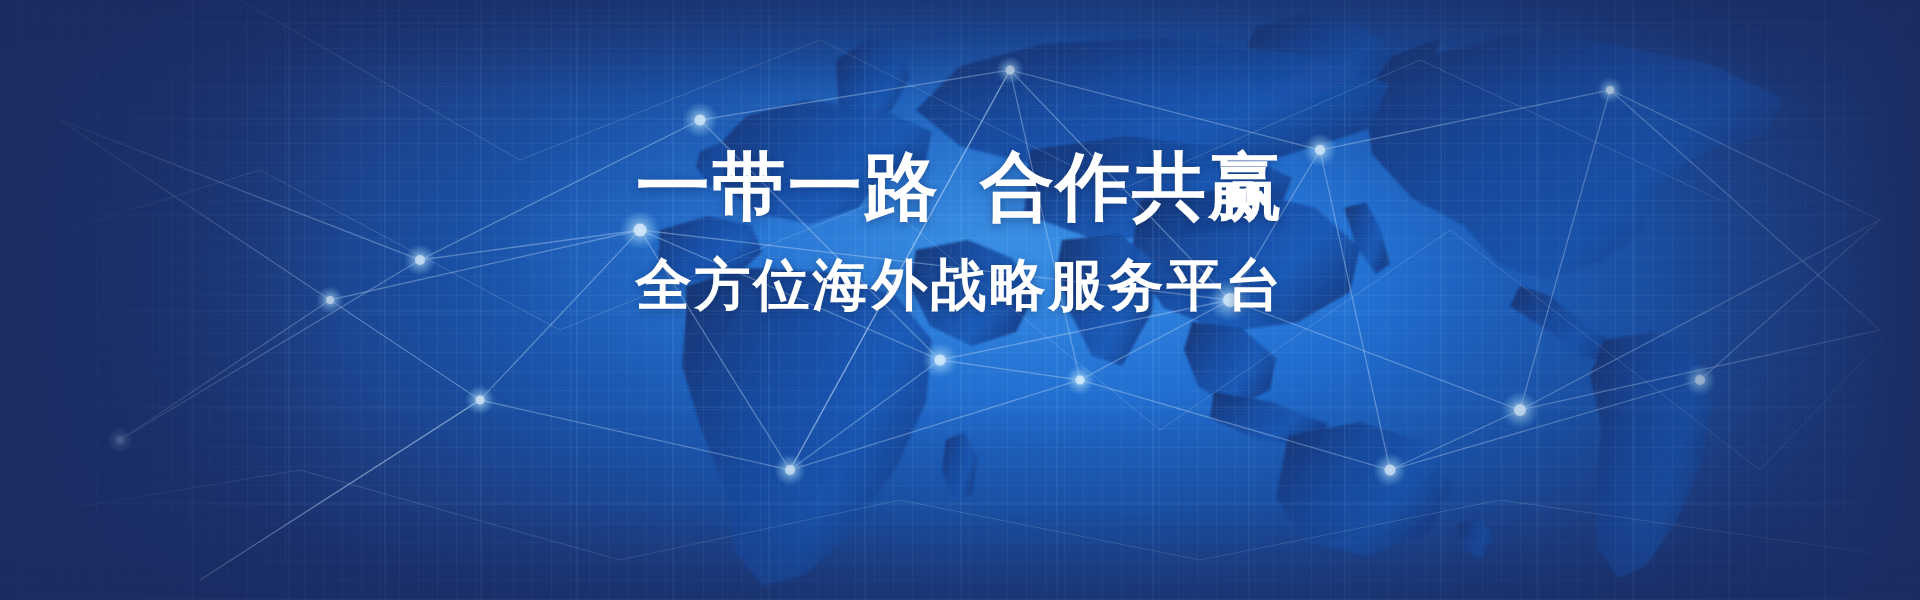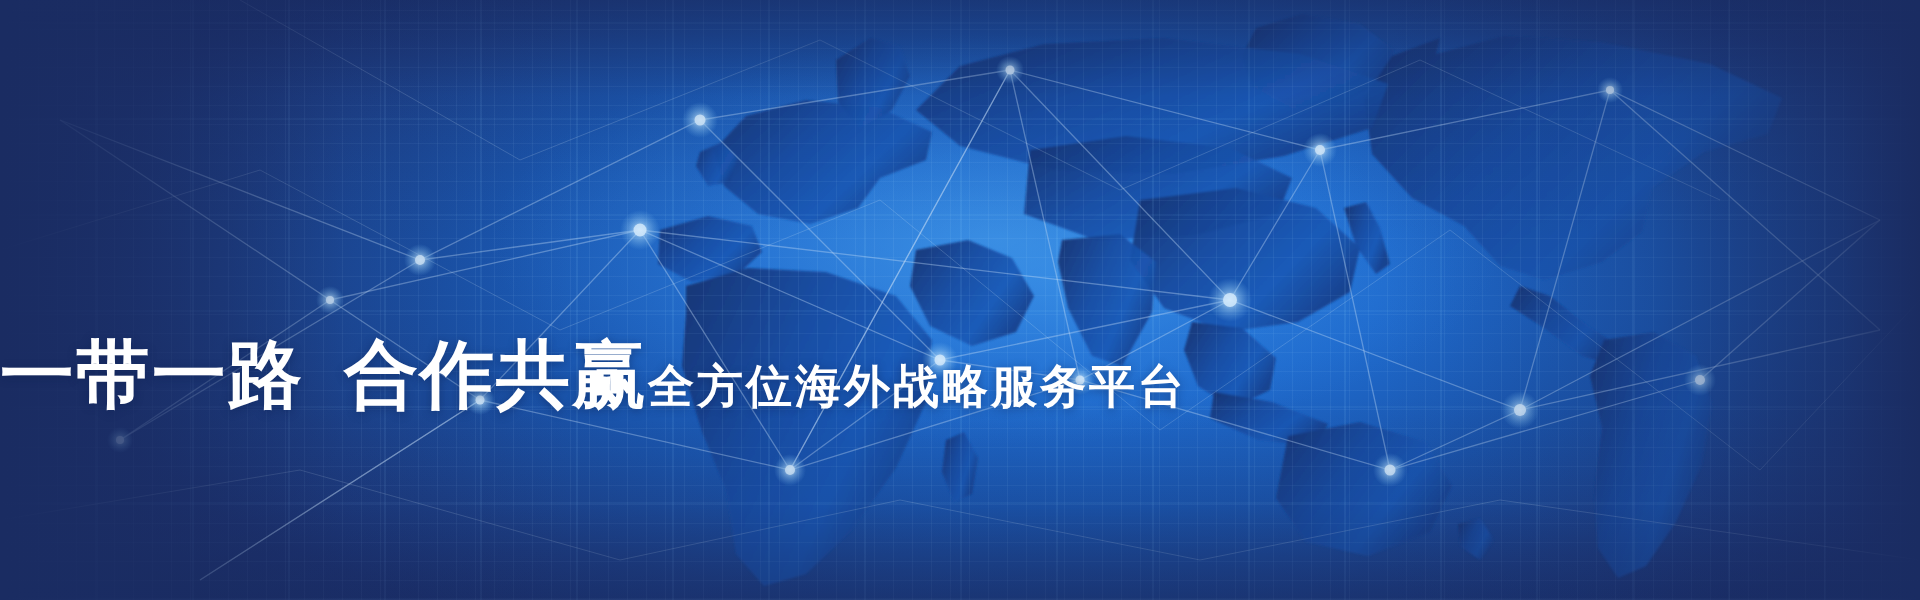--- a/index.html
+++ b/index.html
@@ -48,21 +48,21 @@
       repeating-linear-gradient(0deg,  rgba(120,175,235,.07) 0 2px, rgba(0,0,0,0) 2px 96px);
     mix-blend-mode:screen;
   }
 
   
   .bg-svg { width:1920px; height:600px; display:block; }
 
   
   #content {
     position:absolute; inset:0;
-    display:flex; flex-direction:row; align-items:center;
+    display:flex; flex-direction:column; align-items:center;
     padding-top:150px;
   }
 
   #headline {
     font-size:74px;
     font-weight:bold;
     color:#ffffff;
     letter-spacing:2px;
     line-height:1;
     white-space:pre;
@@ -82,21 +82,21 @@
   #pill-text {
     font-size:31px;
     color:#ffffff;
     letter-spacing:1.5px;
     white-space:nowrap;
     font-weight:500;
   }
 
   #subline {
     margin-top:24px;
-    font-size:46px;
+    font-size:56px;
     font-weight:bold;
     color:#ffffff;
     letter-spacing:3px;
     text-shadow:0 2px 10px rgba(10,30,80,.45);
     white-space:nowrap;
   }
 </style>
 </head>
 <body>
 

